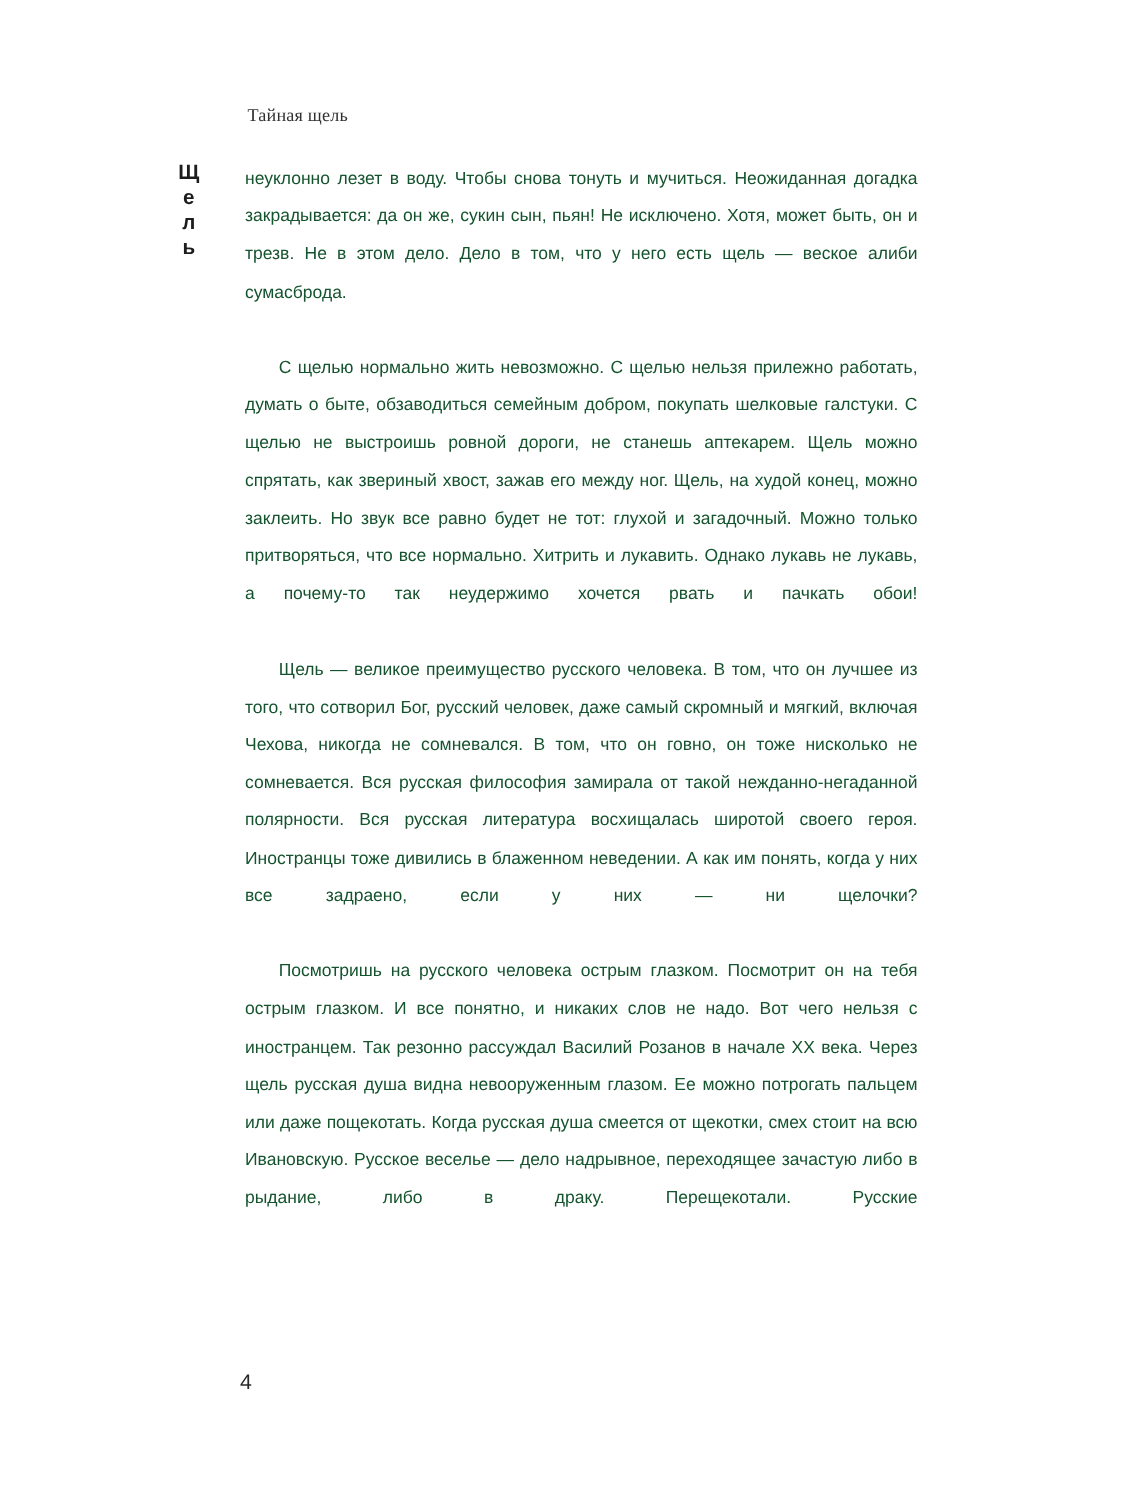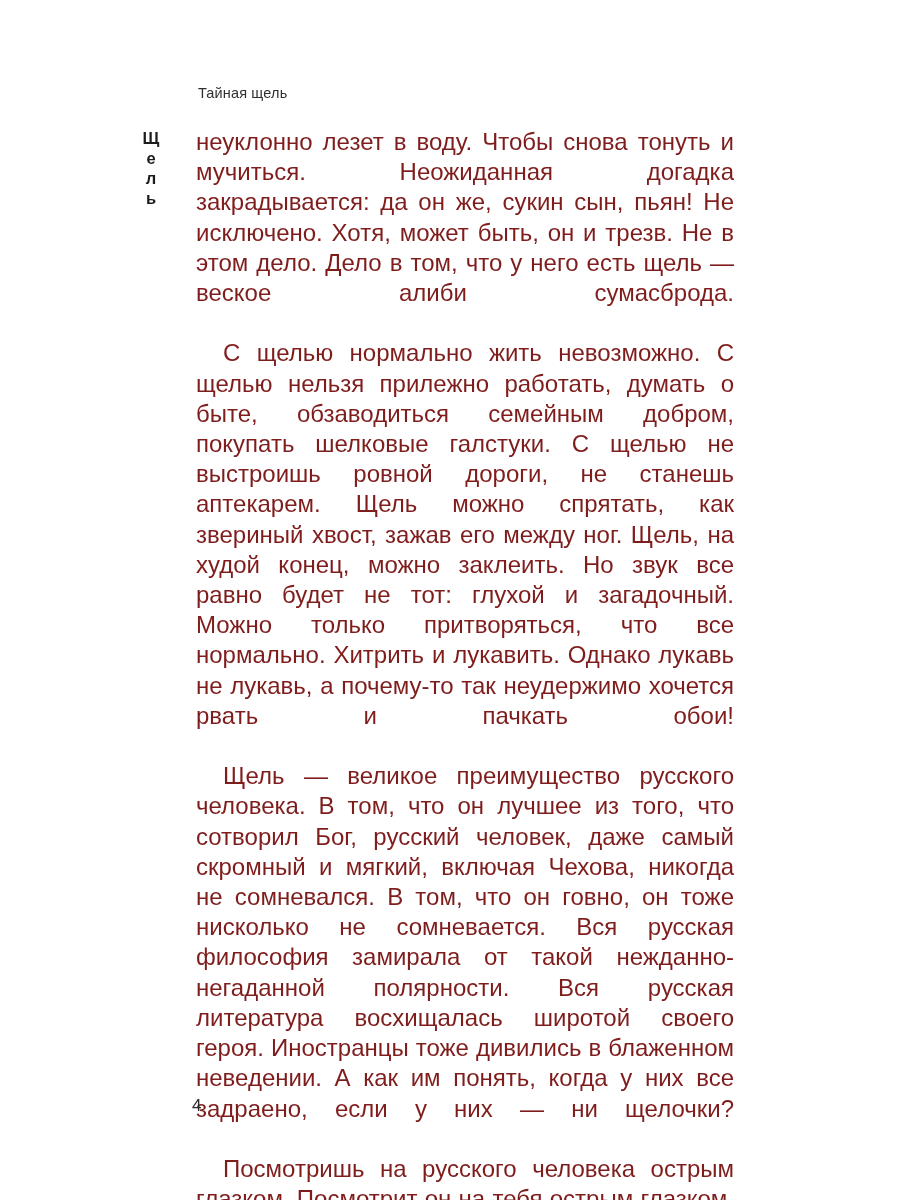--- a/index.html
+++ b/index.html
@@ -22,20 +22,21 @@
   
   .running-head {
     position: absolute;
     left: 198px;
     top: 84px;
     font-size: 14.5px;
     line-height: 18px;
     color: #2f2f2f;
     letter-spacing: 0.15px;
     white-space: nowrap;
+    font-family: Liberation Serif, serif;
   }
 
   
   .side-tab {
     position: absolute;
     left: 138px;
     top: 128px;
     width: 26px;
     display: flex;
     flex-direction: column;
@@ -54,23 +55,23 @@
   
   .column {
     position: absolute;
     left: 196px;
     top: 127px;
     width: 538px;
   }
 
   .column p {
     margin: 0;
-    font-size: 24px;
+    font-size: 14px;
     line-height: 30.2px;
-    color: #7f1d1d;
+    color: #14532d;
     text-align: justify;
     text-justify: inter-word;
     text-indent: 27px;
     hyphens: manual;
     word-spacing: 0.2px;
   }
 
   .column p.no-indent {
     text-indent: 0;
   }

